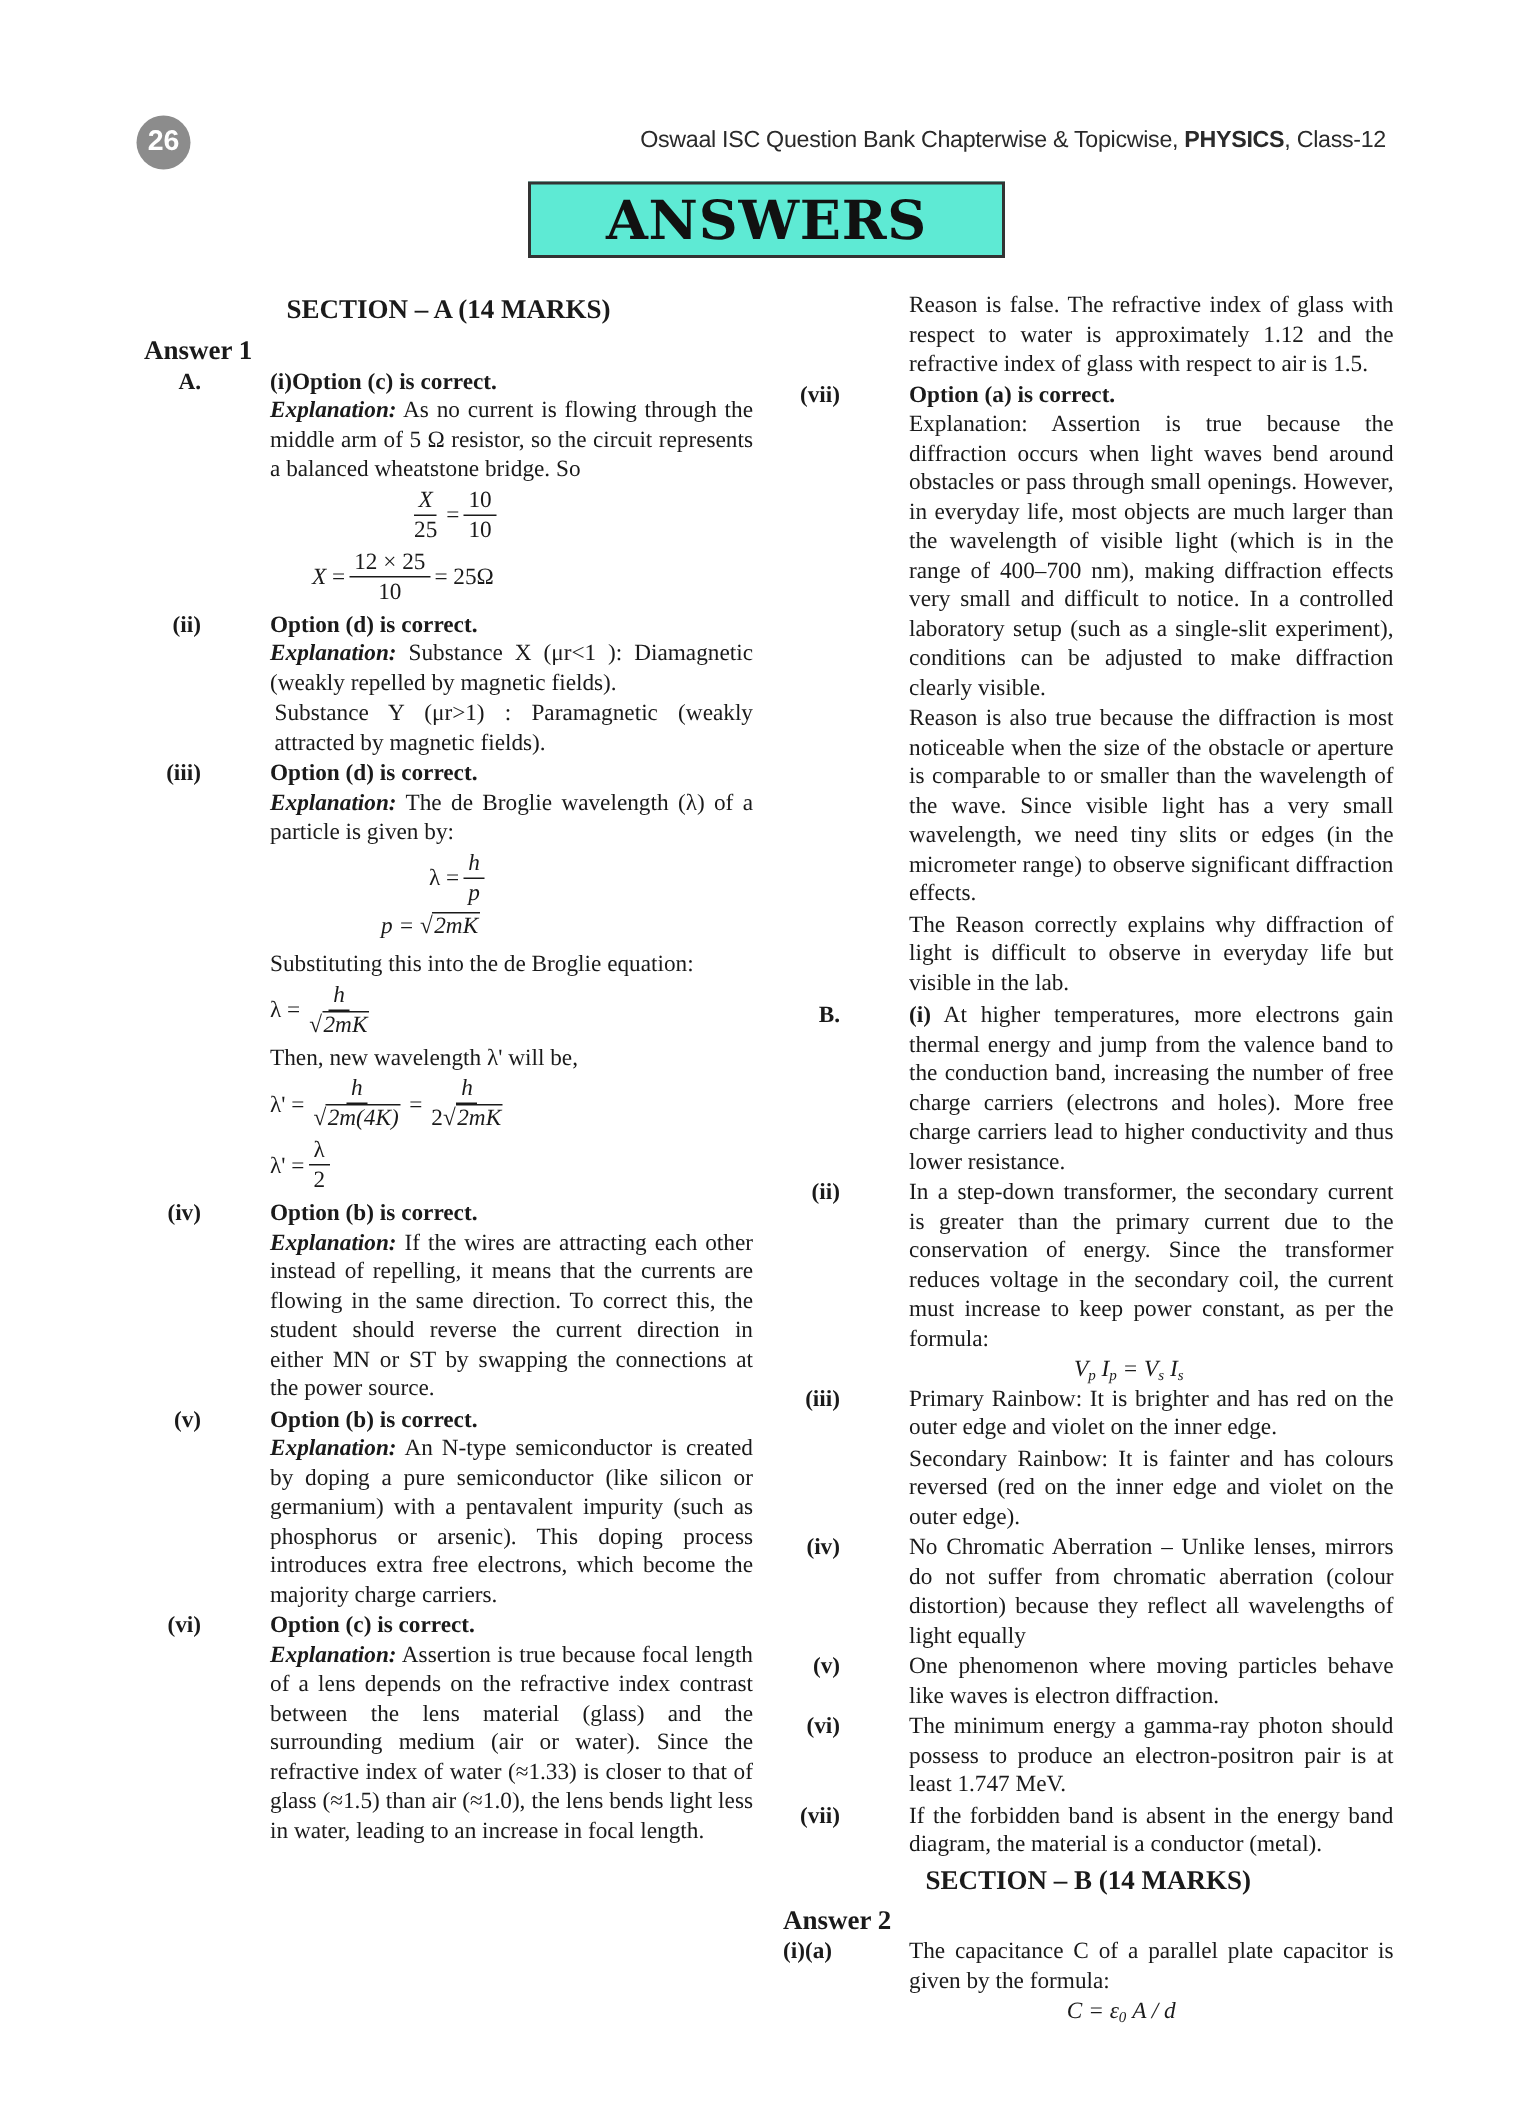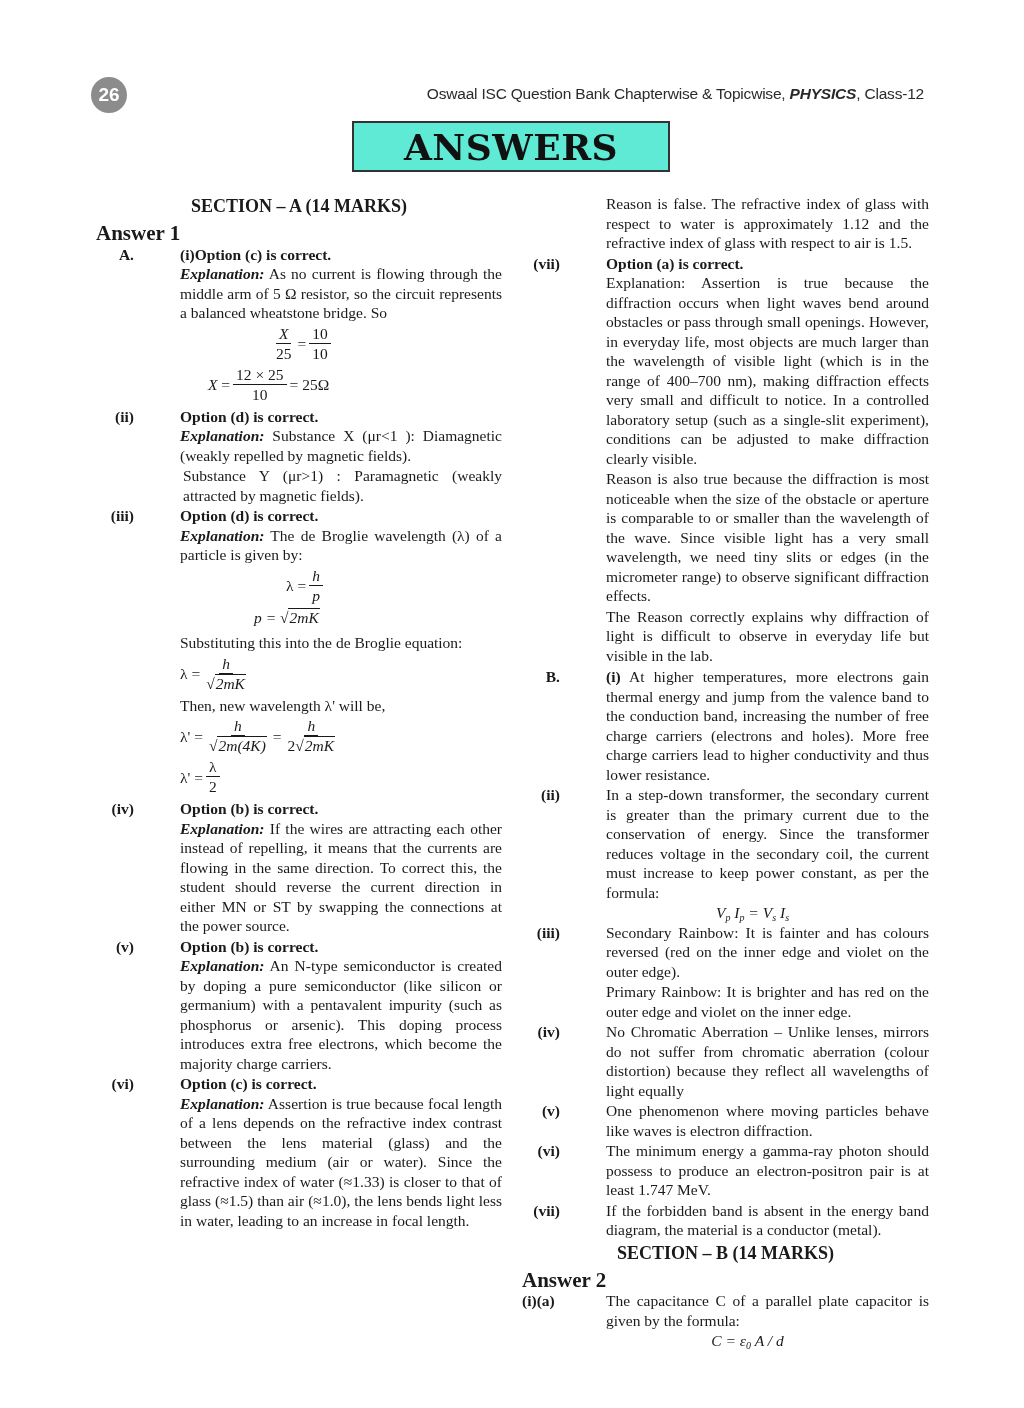--- a/index.html
+++ b/index.html
@@ -6,34 +6,34 @@
   body { width: 1024px; height: 1408px; position: relative; overflow: hidden;
          font-family: "Liberation Serif", "DejaVu Serif", serif; color: #1a1a1a; }
 
   .page-badge { position: absolute; left: 91px; top: 77px; width: 36px; height: 36px;
                 border-radius: 50%; background: #8c8c8c; color: #fff;
                 font-family: "Liberation Sans", "DejaVu Sans", sans-serif; font-weight: bold;
                 font-size: 19px; display: flex; align-items: center; justify-content: center; }
   .running-head { position: absolute; right: 100px; top: 85px;
                   font-family: "Liberation Sans", "DejaVu Sans", sans-serif; font-size: 15.5px;
                   color: #2a2a2a; letter-spacing: -0.2px; }
-  .running-head b { font-weight: bold; font-style: italic; }
+  .running-head b { font-weight: bold; }
 
   .answers-box { position: absolute; left: 352px; top: 121px; width: 318px; height: 51px;
                  background: #5eead4; border: 2px solid #333; box-sizing: border-box;
                  display: flex; align-items: center; justify-content: center; }
   .answers-box span { font-family: "DejaVu Serif", "Liberation Serif", serif; font-weight: bold;
                       font-size: 36px; letter-spacing: 0.5px; color: #111; transform: scaleX(1.0); }
 
   .col { position: absolute; top: 194px; font-size: 15.5px; line-height: 19.5px; }
   .col-left { left: 96px; width: 406px; }
   .col-right { left: 522px; width: 407px; }
 
   .section-title { text-align: center; font-weight: bold; font-size: 18px; line-height: 24px; margin: 0 0 6px 0; }
-  .ans-head { font-weight: bold; font-size: 21px; margin: 0 0 1px 0; }
+  .ans-head { font-weight: bold; font-size: 18px; margin: 0 0 1px 0; }
 
   .item { display: flex; margin: 0; gap: 44px; }
   .item .lbl { flex: 0 0 40px; text-align: right; padding-right: 2px; font-weight: bold; white-space: nowrap; box-sizing: border-box; }
   .item .body { flex: 1; }
   .opt { font-weight: bold; }
   .just { text-align: justify; margin: 0 0 1px 0; }
   .expl { font-style: italic; font-weight: bold; }
   .para { margin: 0 0 1px 0; text-align: justify; }
 
   .math { font-family: "Liberation Serif", "DejaVu Serif", serif; font-size: 15.5px; }
@@ -195,22 +195,22 @@
     <div class="lbl">(ii)</div>
     <div class="body">
       <div class="just">In a step-down transformer, the secondary current is greater than the primary current due to the conservation of energy. Since the transformer reduces voltage in the secondary coil, the current must increase to keep power constant, as per the formula:</div>
       <div class="math it" style="text-align:center; margin-left:-30px">V<sub>p</sub> I<sub>p</sub> = V<sub>s</sub> I<sub>s</sub></div>
     </div>
   </div>
 
   <div class="item">
     <div class="lbl">(iii)</div>
     <div class="body">
+      <div class="just">Primary Rainbow: It is brighter and has red on the outer edge and violet on the inner edge.</div>
       <div class="just">Secondary Rainbow: It is fainter and has colours reversed (red on the inner edge and violet on the outer edge).</div>
-      <div class="just">Primary Rainbow: It is brighter and has red on the outer edge and violet on the inner edge.</div>
     </div>
   </div>
 
   <div class="item">
     <div class="lbl">(iv)</div>
     <div class="body">
         <div class="just">No Chromatic Aberration – Unlike lenses, mirrors do not suffer from chromatic aberration (colour distortion) because they reflect all wavelengths of light equally</div>
       </div>
   </div>
 

